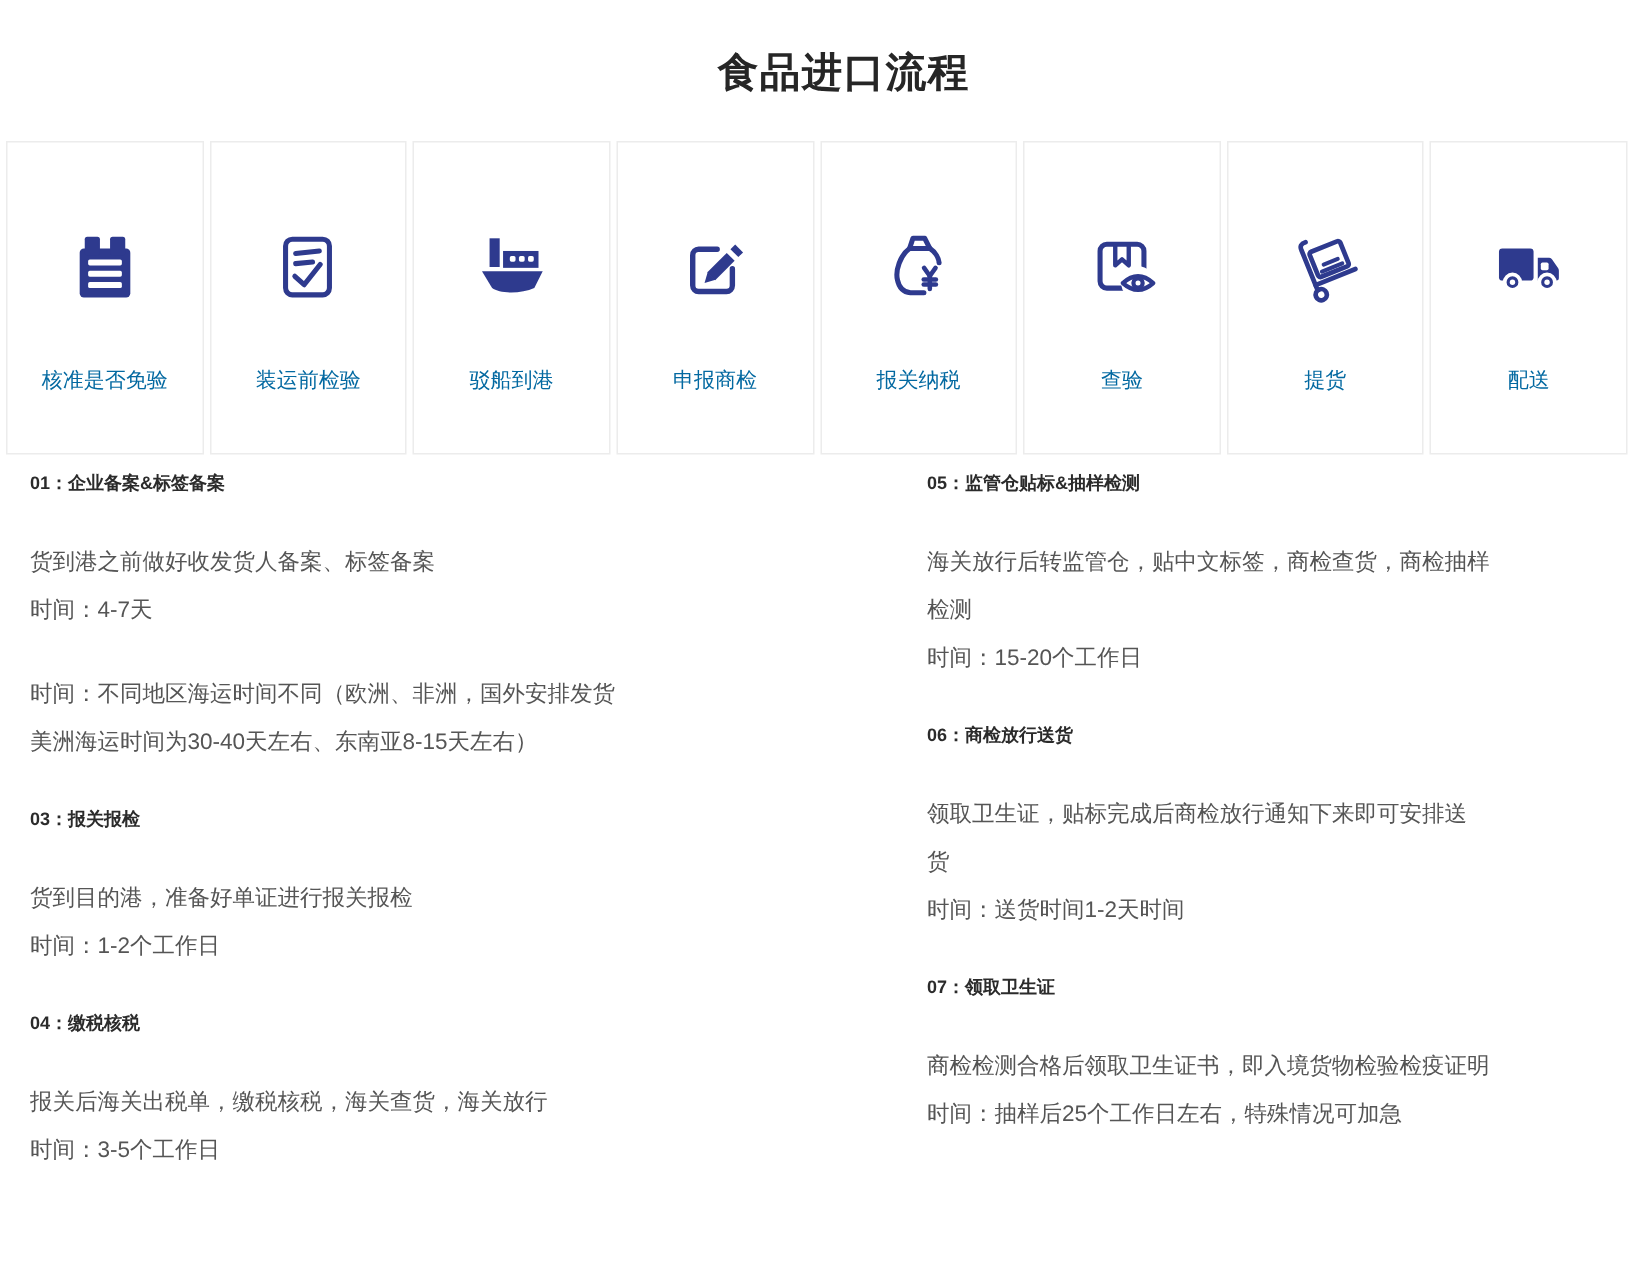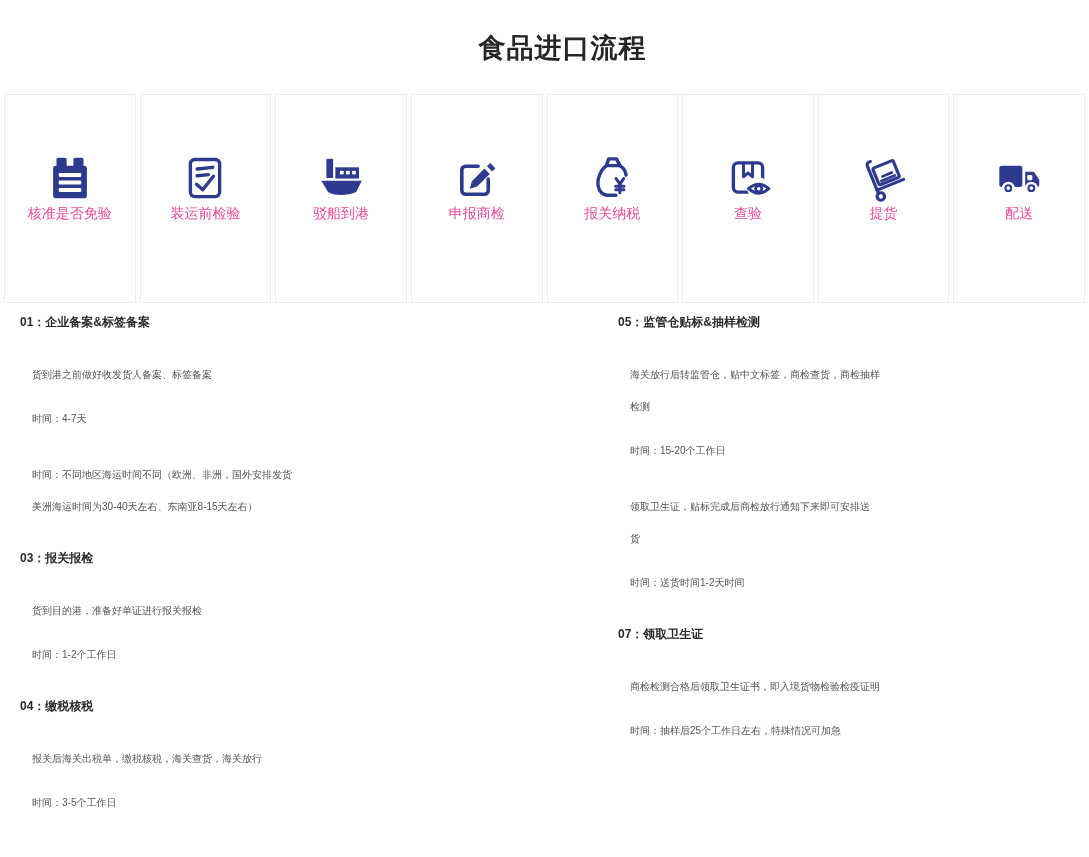--- a/index.html
+++ b/index.html
@@ -17,32 +17,32 @@
   .steps-grid {
     display:grid; grid-template-columns:repeat(8,1fr); gap:4px;
     margin:26px 4px 0;
   }
   .step-cell {
     border:1px solid #ececec; background:#fff; height:209px;
     display:flex; flex-direction:column; align-items:center; padding-top:56px;
   }
   .step-icon { width:54px; height:54px; flex:0 0 auto; }
   .step-icon svg { width:100%; height:100%; display:block; }
-  .step-label { font-size:14px; color:#ec4899; white-space:nowrap; }
+  .step-label { margin-top:40px; font-size:14px; color:#0369a1; white-space:nowrap; }
   
   .content { display:flex; padding:8px 20px 0; }
   .col-left  { width:542px; flex:0 0 auto; }
   .col-right { width:452px; margin-left:56px; flex:0 0 auto; }
   .section { margin-bottom:24px; }
   .section h3 {
     margin:0 0 26px; font-size:12px; line-height:22px;
     font-weight:bold; color:#2b2b2b;
   }
   .section p {
-    margin:12px; font-size:10px; line-height:32px; color:#555;
+    margin:0; font-size:15px; line-height:32px; color:#555;
     white-space:pre-line;
   }
 </style>
 </head>
 <body>
 
 <h1 class="page-title">食品进口流程</h1>
 
 <div class="steps-grid">
 
@@ -202,20 +202,21 @@
   </div>
 
   <div class="col-right">
     <div class="section">
       <h3>05：监管仓贴标&amp;抽样检测</h3>
       <p>海关放行后转监管仓，贴中文标签，商检查货，商检抽样
 检测</p>
       <p>时间：15-20个工作日</p>
     </div>
     <div class="section">
+      <h3>06：商检放行送货</h3>
       <p>领取卫生证，贴标完成后商检放行通知下来即可安排送
 货</p>
       <p>时间：送货时间1-2天时间</p>
     </div>
     <div class="section">
       <h3>07：领取卫生证</h3>
       <p>商检检测合格后领取卫生证书，即入境货物检验检疫证明</p>
       <p>时间：抽样后25个工作日左右，特殊情况可加急</p>
     </div>
   </div>

